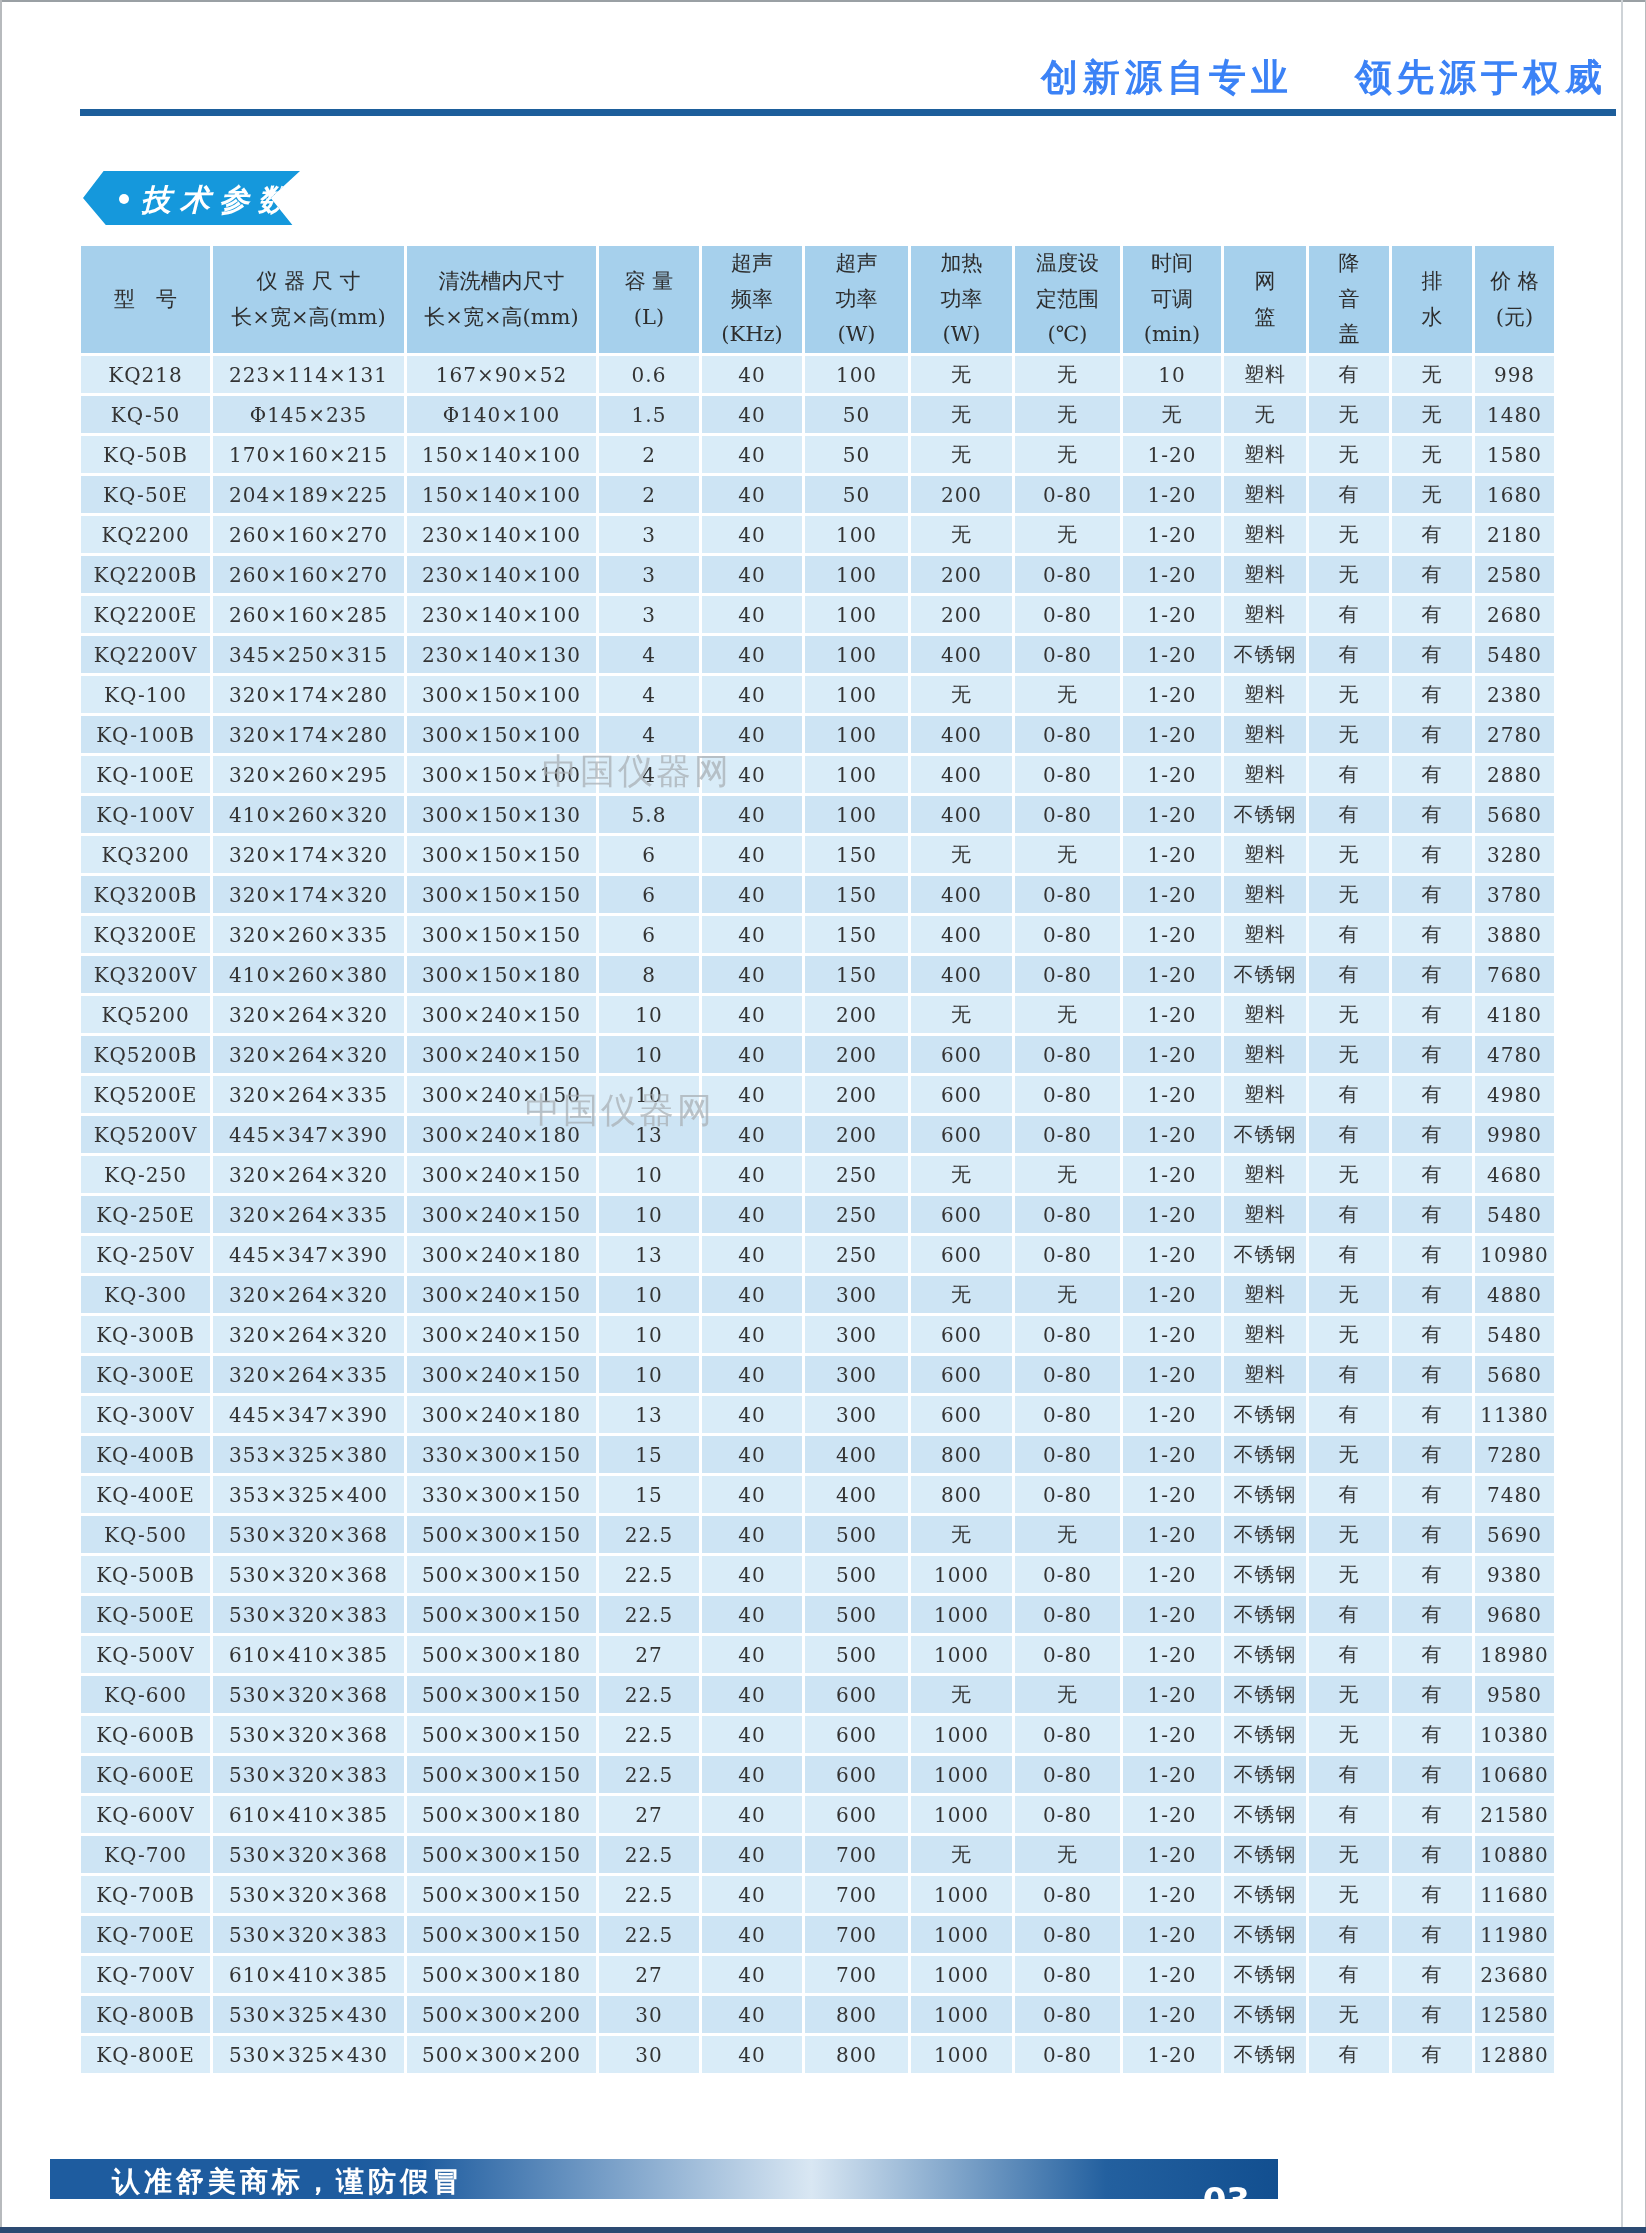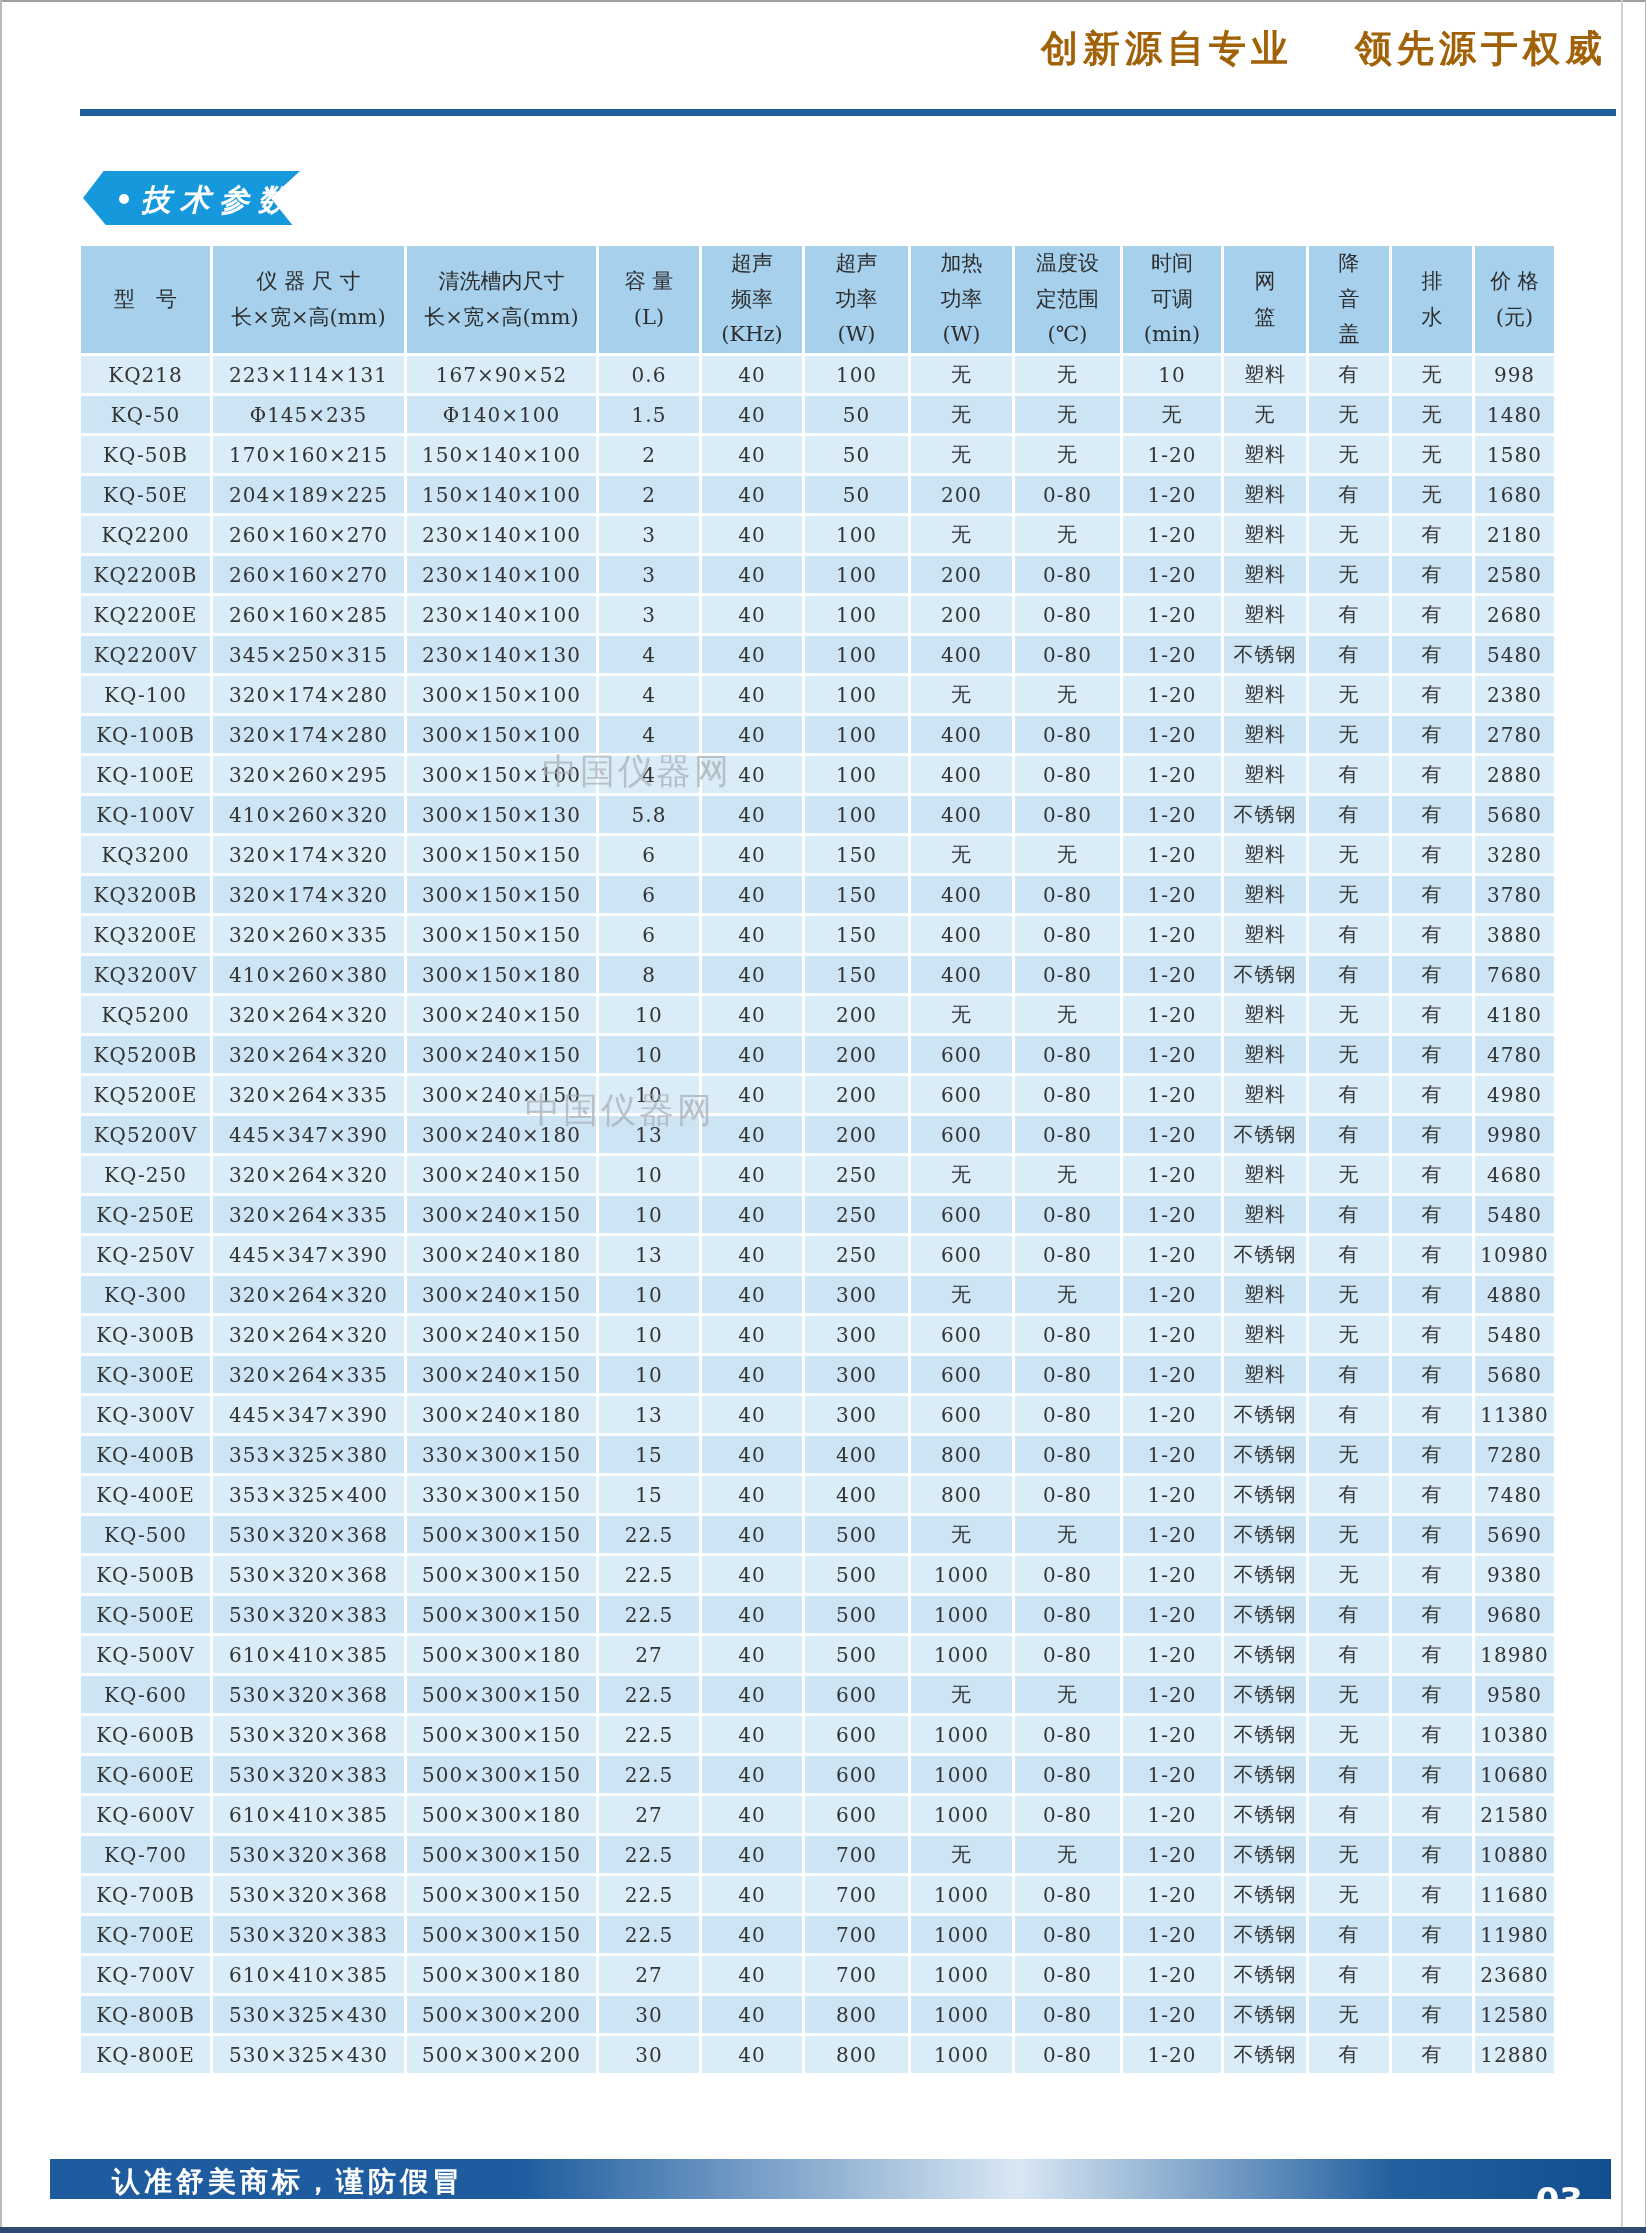--- a/index.html
+++ b/index.html
@@ -9,23 +9,23 @@
   }
   
   .frame-top{position:absolute;left:0;top:0;width:1647px;height:2px;background:#9aa0a4;}
   .frame-left{position:absolute;left:0;top:0;width:2px;height:2234px;background:#b7babd;}
   .frame-right{position:absolute;left:1645px;top:0;width:2px;height:2234px;background:#b7babd;}
   .edge-line{position:absolute;left:1621px;top:0;width:2px;height:2234px;background:#ced3d7;}
   .bottom-line{position:absolute;left:0;top:2227px;width:1647px;height:7px;background:#2c4a72;}
 
   
   .slogan{
-    position:absolute;top:24px;right:40px;
+    position:absolute;top:53px;right:40px;
     font-family:"DejaVu Sans","Liberation Sans",sans-serif;
-    font-weight:bold;font-size:37px;color:#a16207;letter-spacing:5px;white-space:nowrap;
+    font-weight:bold;font-size:37px;color:#3b82f6;letter-spacing:5px;white-space:nowrap;
   }
   .slogan-gap{display:inline-block;width:62px;}
   .rule{position:absolute;left:80px;top:109px;width:1536px;height:7px;background:#1d5e9b;}
 
   
   .badge{
     position:absolute;left:83px;top:171px;width:217px;height:54px;background:#1598dc;
     clip-path:polygon(0 50%,9.5% 0,100% 0,86.5% 50%,96.5% 100%,10.5% 100%);
   }
   .badge-dot{position:absolute;left:36px;top:23px;width:10px;height:10px;border-radius:50%;background:#ffffff;}
@@ -57,21 +57,21 @@
   
   .wm{
     position:absolute;color:#aab1b6;opacity:.75;font-size:35px;letter-spacing:3px;
     font-family:"DejaVu Sans","Liberation Sans",sans-serif;z-index:3;pointer-events:none;
   }
   .wm1{left:542px;top:748px;}
   .wm2{left:525px;top:1087px;}
 
   
   .footer-bar{
-    position:absolute;left:50px;top:2159px;width:1561px;height:40px;
+    position:absolute;left:50px;top:2159px;width:1228px;height:40px;
     background:linear-gradient(90deg,#1e5c9f 0%,#1e5c9f 30%,#d9e7f3 62%,#23609f 86%,#124f90 100%);
     text-decoration:underline;
   }
   .footer-notice{
     position:absolute;left:62px;top:4px;color:#ffffff;font-size:28px;font-weight:bold;letter-spacing:4px;
     font-family:"DejaVu Sans","Liberation Sans",sans-serif;white-space:nowrap;
   }
   .page-number{
     position:absolute;right:28px;top:1px;color:#ffffff;font-size:34px;font-weight:bold;
     font-family:"DejaVu Sans","Liberation Sans",sans-serif;

